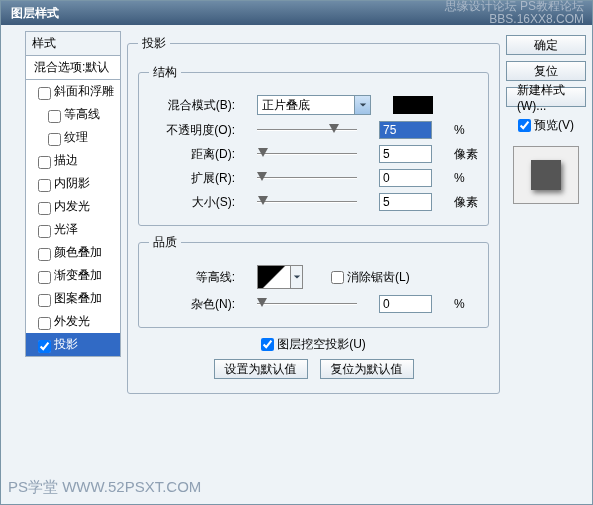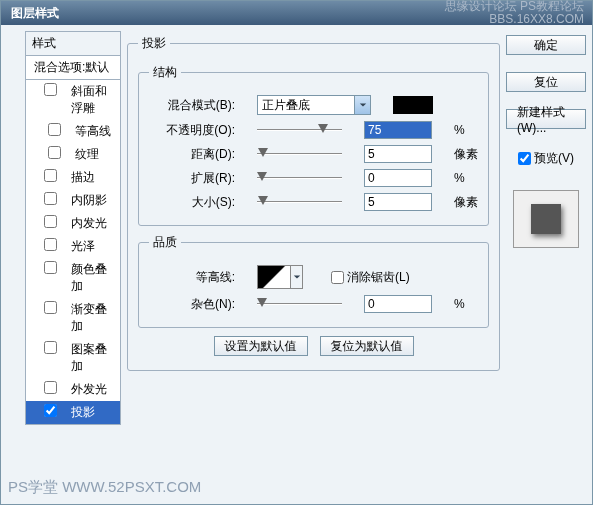--- a/index.html
+++ b/index.html
@@ -4,41 +4,41 @@
 <style>
 * { box-sizing: border-box; font-family: "Microsoft YaHei", "SimSun", sans-serif; font-size: 12px; }
 body { margin: 0; background: #fff; }
 .window { width: 593px; height: 505px; border: 1px solid #7a96a8; background: #eef3f7; }
 .titlebar { height: 24px; background: linear-gradient(#6e8ba6, #3d5a7a); color: #fff; display: flex; align-items: center; padding: 0 8px 0 10px; justify-content: space-between; position: relative; text-align: right; }
 .titlebar .title { font-weight: bold; }
 .titlebar .watermark { color: #aab8c8; font-size: 11px; display: flex; flex-direction: column; align-items: flex-end; line-height: 1.1; }
 .body { display: flex; padding: 6px; gap: 6px; height: calc(100% - 24px); margin-left: 18px; }
 .left-col { width: 96px; flex-shrink: 0; }
 .mid-col { flex: 1; }
-.right-col { width: 80px; flex-shrink: 0; display: flex; flex-direction: column; gap: 17px; padding-top: 4px; }
+.right-col { width: 80px; flex-shrink: 0; display: flex; flex-direction: column; gap: 6px; padding-top: 4px; }
 .styles-panel { border: 1px solid #a0b0c0; background: #fff; }
 .styles-header { background: #eef3f7; border-bottom: 1px solid #a0b0c0; padding: 3px 6px; }
 .styles-sub { border-bottom: 1px solid #a0b0c0; padding: 3px 8px; }
-.styles-item { padding: 3px 4px 3px 18px; display: flex; align-items: flex-start; gap: 14px; }
+.styles-item { padding: 3px 4px 3px 12px; display: flex; align-items: flex-end; gap: 3px; }
 .styles-item.indent { padding-left: 22px; }
 .styles-item.selected { background: #316ac5; color: #fff; }
 .styles-item input[type=checkbox] { margin: 0; width: 13px; height: 13px; }
 fieldset { border: 1px solid #a0b0c0; border-radius: 3px; margin: 4px 0 8px 0; padding: 8px 10px; }
 legend { padding: 0 4px; }
 .row { display: flex; align-items: center; gap: 22px; margin: 6px 0; }
 .row label.key { width: 86px; text-align: right; display: inline-block; }
 .combo { display: inline-flex; align-items: center; border: 1px solid #7a96a8; background: #84cc16; height: 20px; }
 .combo input { border: none; outline: none; padding: 0 4px; width: 96px; height: 18px; }
 .combo .arrow { width: 16px; height: 18px; background: linear-gradient(#cfe3f7,#9fc3e7); display: flex; align-items: center; justify-content: center; border-left: 1px solid #7a96a8; }
 .combo .arrow svg { width: 8px; height: 8px; }
 .swatch { width: 40px; height: 18px; background: #000; border: 1px solid #000; display: inline-block; }
 .slider { flex: 1; height: 14px; position: relative; }
 .slider .track { position: absolute; top: 6px; left: 0; right: 0; height: 2px; background: #8a8a8a; border-bottom: 1px solid #fff; }
 .slider .thumb { position: absolute; top: 1px; width: 0; height: 0; border-left: 5px solid transparent; border-right: 5px solid transparent; border-top: 9px solid #666; }
-.numfield { width: 68px; height: 18px; border: 1px solid #7a96a8; background: #fff; padding: 0 3px; text-align: left; display: flex; align-items: center; }
+.numfield { width: 53px; height: 18px; border: 1px solid #7a96a8; background: #fff; padding: 0 3px; text-align: left; display: flex; align-items: center; }
 .numfield.selected { background: #316ac5; color: #fff; }
 .unit { width: 24px; }
 .angle-dial { width: 28px; height: 28px; border: 1px solid #888; border-radius: 50%; background: #fff; position: relative; }
 .angle-dial .hand { position: absolute; left: 50%; top: 2px; width: 1px; height: 12px; background: #000; transform-origin: bottom; }
 .btn { height: 20px; border: 1px solid #7a96a8; background: linear-gradient(#fdfdfd,#e3eaf1); padding: 0 10px; display: inline-flex; align-items: center; justify-content: center; cursor: pointer; }
 .btn.wide { width: 100%; }
 .contour-swatch { width: 34px; height: 24px; border: 1px solid #888; background: linear-gradient(135deg, #000 0%, #000 48%, #fff 52%, #fff 100%); position: relative; }
 .contour-arrow { width: 12px; height: 24px; border: 1px solid #888; border-left: none; background: #eef3f7; display: flex; align-items: center; justify-content: center; }
 .contour-arrow svg { width: 8px; height: 8px; }
 .checkbox-label { display: inline-flex; align-items: center; gap: 3px; }
@@ -200,20 +200,26 @@
             <label class="key">杂色(N):</label>
             <div class="slider">
                 <div class="track"></div>
                 <div class="thumb" style="left:0%"></div>
               </div>
             <span class="numfield">0</span>
             <span class="unit">%</span>
           </div>
         </fieldset>
 
+        <div class="row" style="justify-content:center">
+          <label class="checkbox-label">
+            <input type="checkbox" checked="" style="">
+            <span>图层挖空投影(U)</span>
+          </label>
+        </div>
         <div class="row" style="justify-content:center;gap:12px">
           <span class="btn">设置为默认值</span>
           <span class="btn">复位为默认值</span>
         </div>
       </fieldset>
     </div>
 
     <div class="right-col">
       <span class="btn wide">确定</span>
       <span class="btn wide">复位</span>

